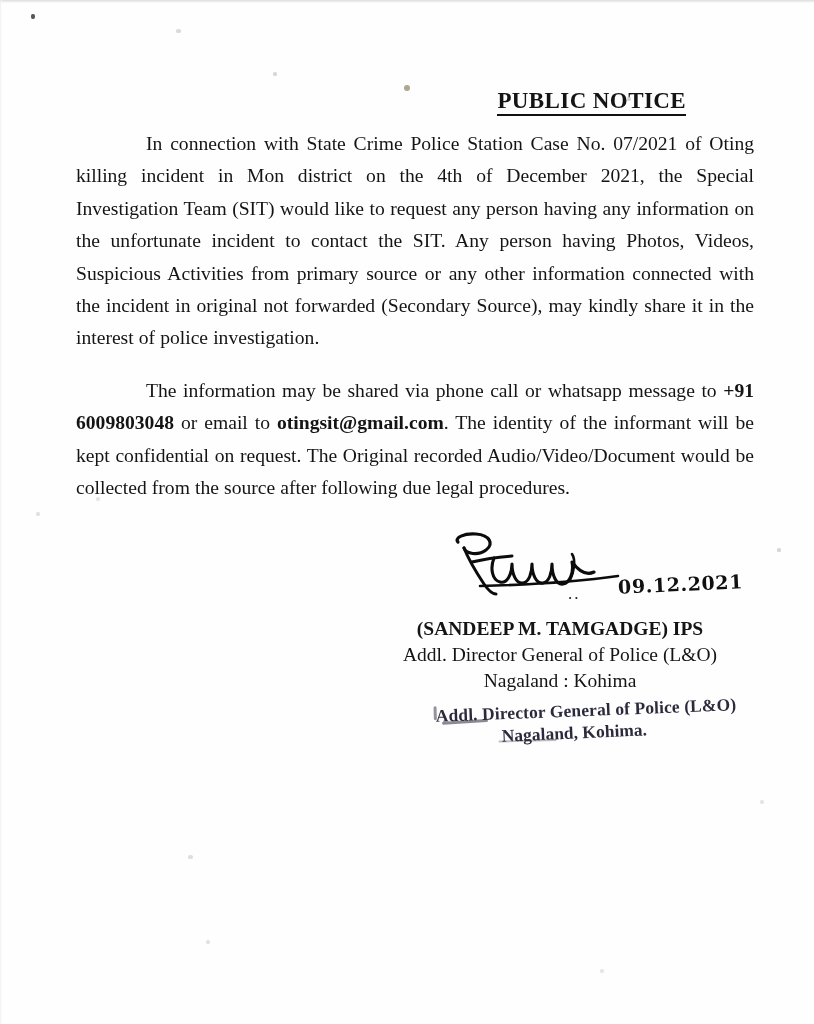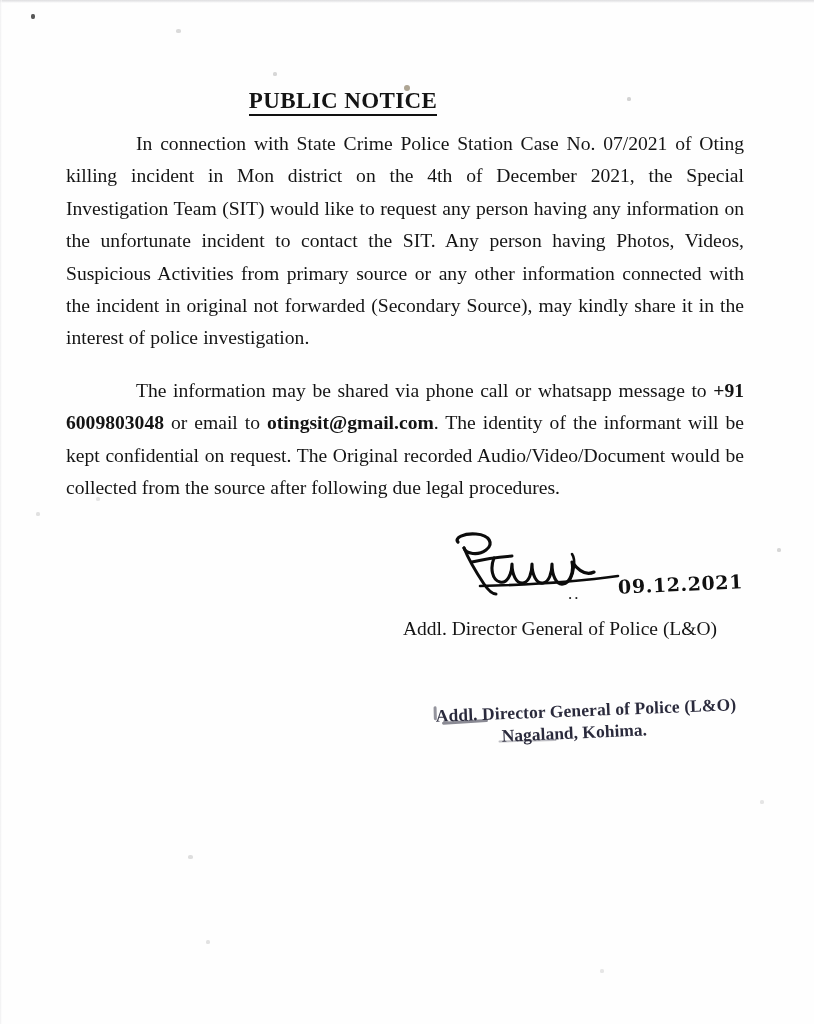--- a/index.html
+++ b/index.html
@@ -53,36 +53,36 @@
   .speck.s10 { left: 404px; top: 85px; width: 6px; height: 6px; opacity: .55;
                background: #6b5b3a; border-radius: 50%; }
   .speck.s11 { left: 96px; top: 497px; width: 4px; height: 4px; opacity: .12; }
   .speck.s12 { left: 600px; top: 969px; width: 4px; height: 4px; opacity: .12; }
 
   
   .title {
     position: absolute;
     left: 0; top: 88px;
     width: 686px;
-    text-align: center;
+    text-align: right;
   }
   .title-text {
     display: inline-block;
     font-size: 23px;
     font-weight: bold;
     letter-spacing: .4px;
     border-bottom: 2.5px solid #111;
     padding-bottom: 1px;
     line-height: 1.1;
   }
 
   
   .body-block {
     position: absolute;
-    left: 66px;
+    left: 76px;
     top: 128px;
     width: 678px;
   }
   p.para {
     margin: 0 0 20px 0;
     font-size: 19.6px;
     line-height: 32.4px;
     text-align: justify;
     text-justify: inter-word;
     text-indent: 70px;
@@ -221,21 +221,23 @@
                    C82 46, 86 56, 93 55 C99 54, 102 45, 102 36
                    C102 47, 106 57, 113 56 C120 55, 124 44, 122 34
                    C128 42, 136 48, 144 44" stroke-width="3.1"></path>
           <path d="M122 26 C126 32, 124 44, 120 52" stroke-width="2.6"></path>
         </g>
         <path d="M30 58 C70 57, 120 55, 168 48" fill="none" stroke="#0c0c0c" stroke-width="2.6" stroke-linecap="round"></path>
       </svg>
       <span class="sig-dots">..</span>
       <span class="sig-date">09.12.2021</span>
     </div>
+    <div class="sign-name">(SANDEEP M. TAMGADGE) IPS</div>
     <div class="sign-line">Addl. Director General of Police (L&amp;O)</div>
+    <div class="sign-line">Nagaland : Kohima</div>
   </div>
 
   <div class="stamp">
     <div class="stamp-smudge sm1"></div>
     <div class="stamp-smudge sm2"></div>
     <div class="stamp-smudge sm3"></div>
     <div class="stamp-l1">Addl. Director General of Police (L&amp;O)</div>
     <div class="stamp-l2">Nagaland, Kohima.</div>
   </div>
 

